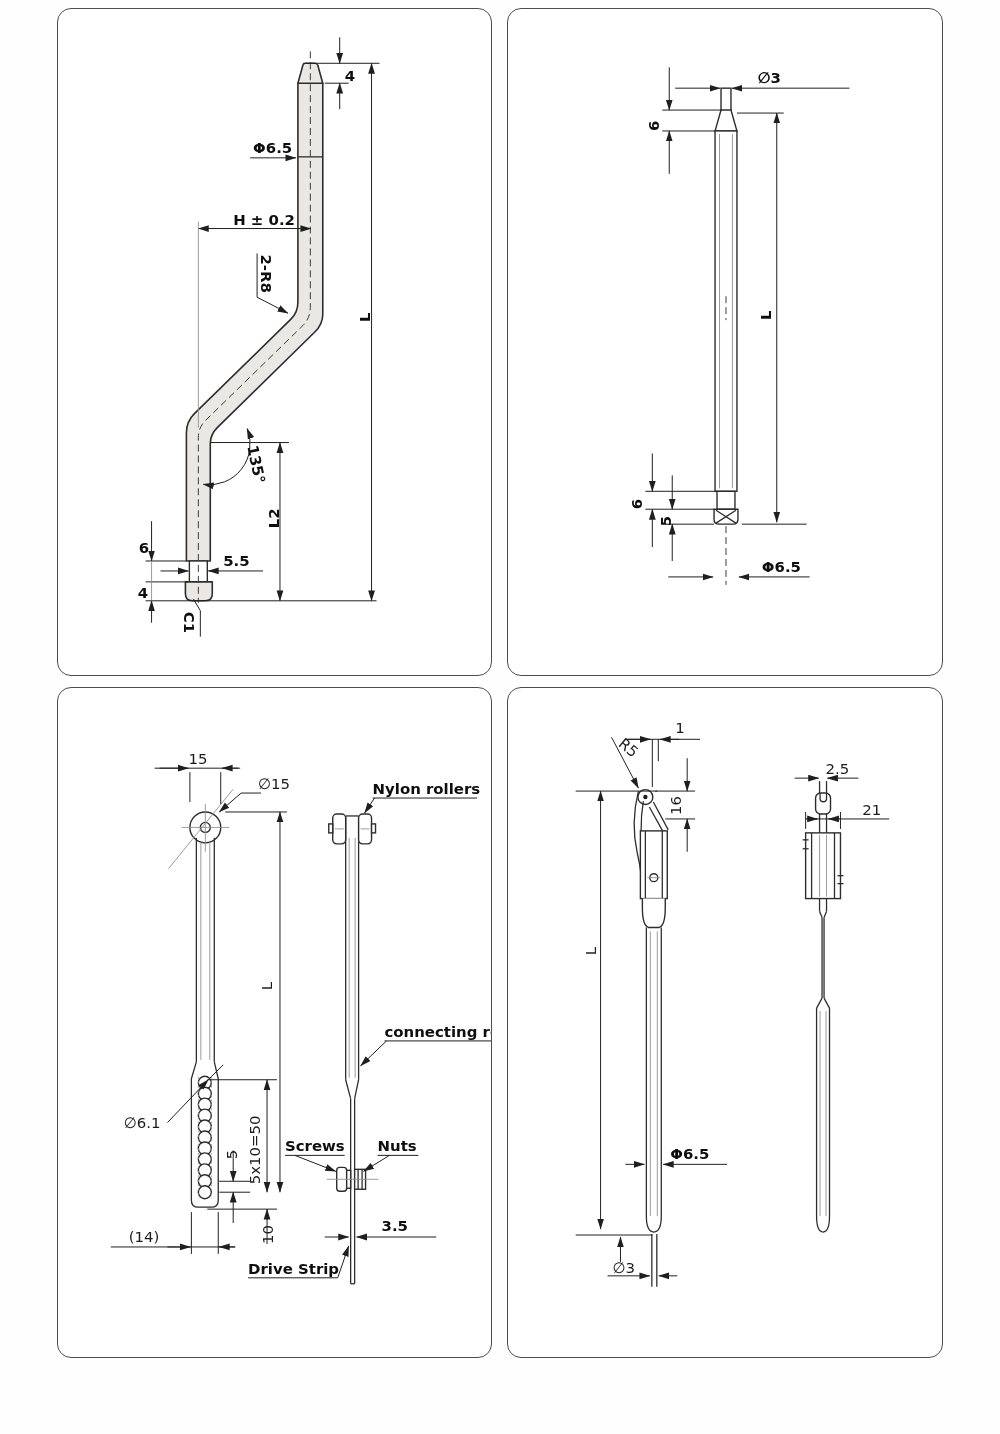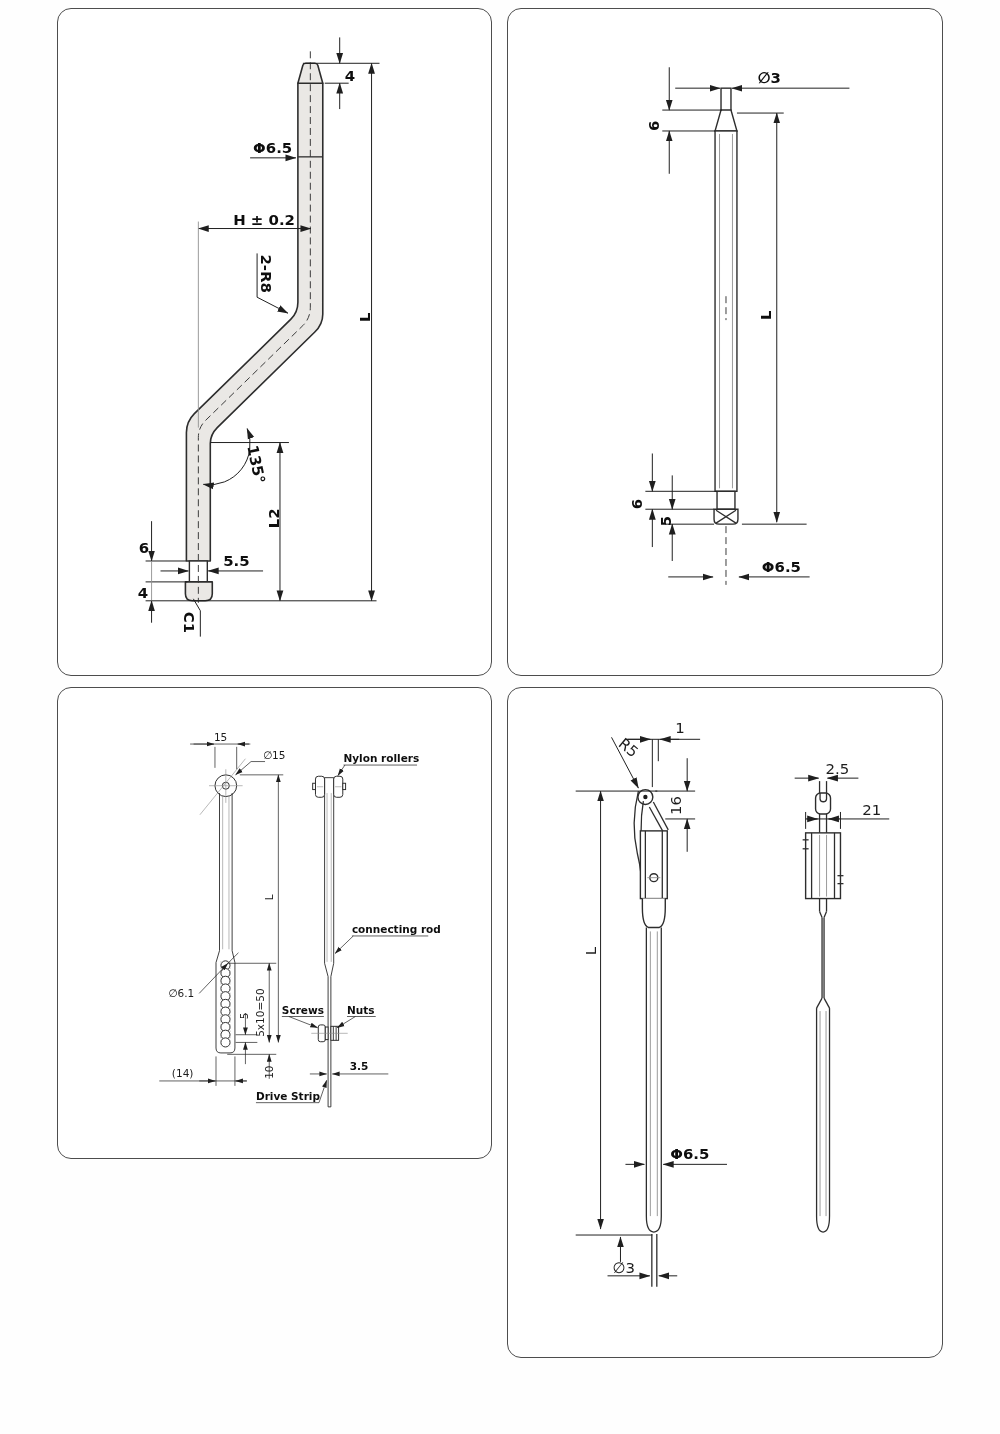--- a/index.html
+++ b/index.html
@@ -1,21 +1,21 @@
 <!DOCTYPE html>
 <html><head>
 <meta charset="utf-8">
 <style>
   html,body{margin:0;padding:0;background:#fff;}
   .sheet{position:relative;width:1000px;height:1434px;background:#fefefe;
          font-family:"DejaVu Sans",sans-serif;}
   .panel{position:absolute;border:1.6px solid #4d4d4d;border-radius:14px;background:#fff;box-sizing:border-box;}
   #panel1{left:57px;top:8px;width:435px;height:668px;}
   #panel2{left:507px;top:8px;width:436px;height:668px;}
-  #panel3{left:57px;top:687px;width:435px;height:472px;}
+  #panel3{left:57px;top:687px;width:435px;height:671px;}
   #panel4{left:507px;top:687px;width:436px;height:671px;}
   svg{display:block;width:100%;height:100%;}
   .ol2{fill:none;stroke:#2d2d2d;stroke-width:1.3;stroke-linejoin:round;}
   .fillg{fill:#eae8e5;stroke:#2d2d2d;stroke-width:1.6;stroke-linejoin:round;}
   .wh{fill:#fff;stroke:#2d2d2d;stroke-width:1.4;}
   .dim{fill:none;stroke:#1f1f1f;stroke-width:1;}
   .thin{fill:none;stroke:#8f8f8f;stroke-width:0.9;}
   .cl{fill:none;stroke:#3a3a3a;stroke-width:1;stroke-dasharray:7 4;}
   .dot{fill:none;stroke:#9a9a9a;stroke-width:0.9;stroke-dasharray:2 2.5;}
   text.b{font-family:"DejaVu Sans",sans-serif;font-weight:bold;font-size:15px;fill:#0e0e0e;}

